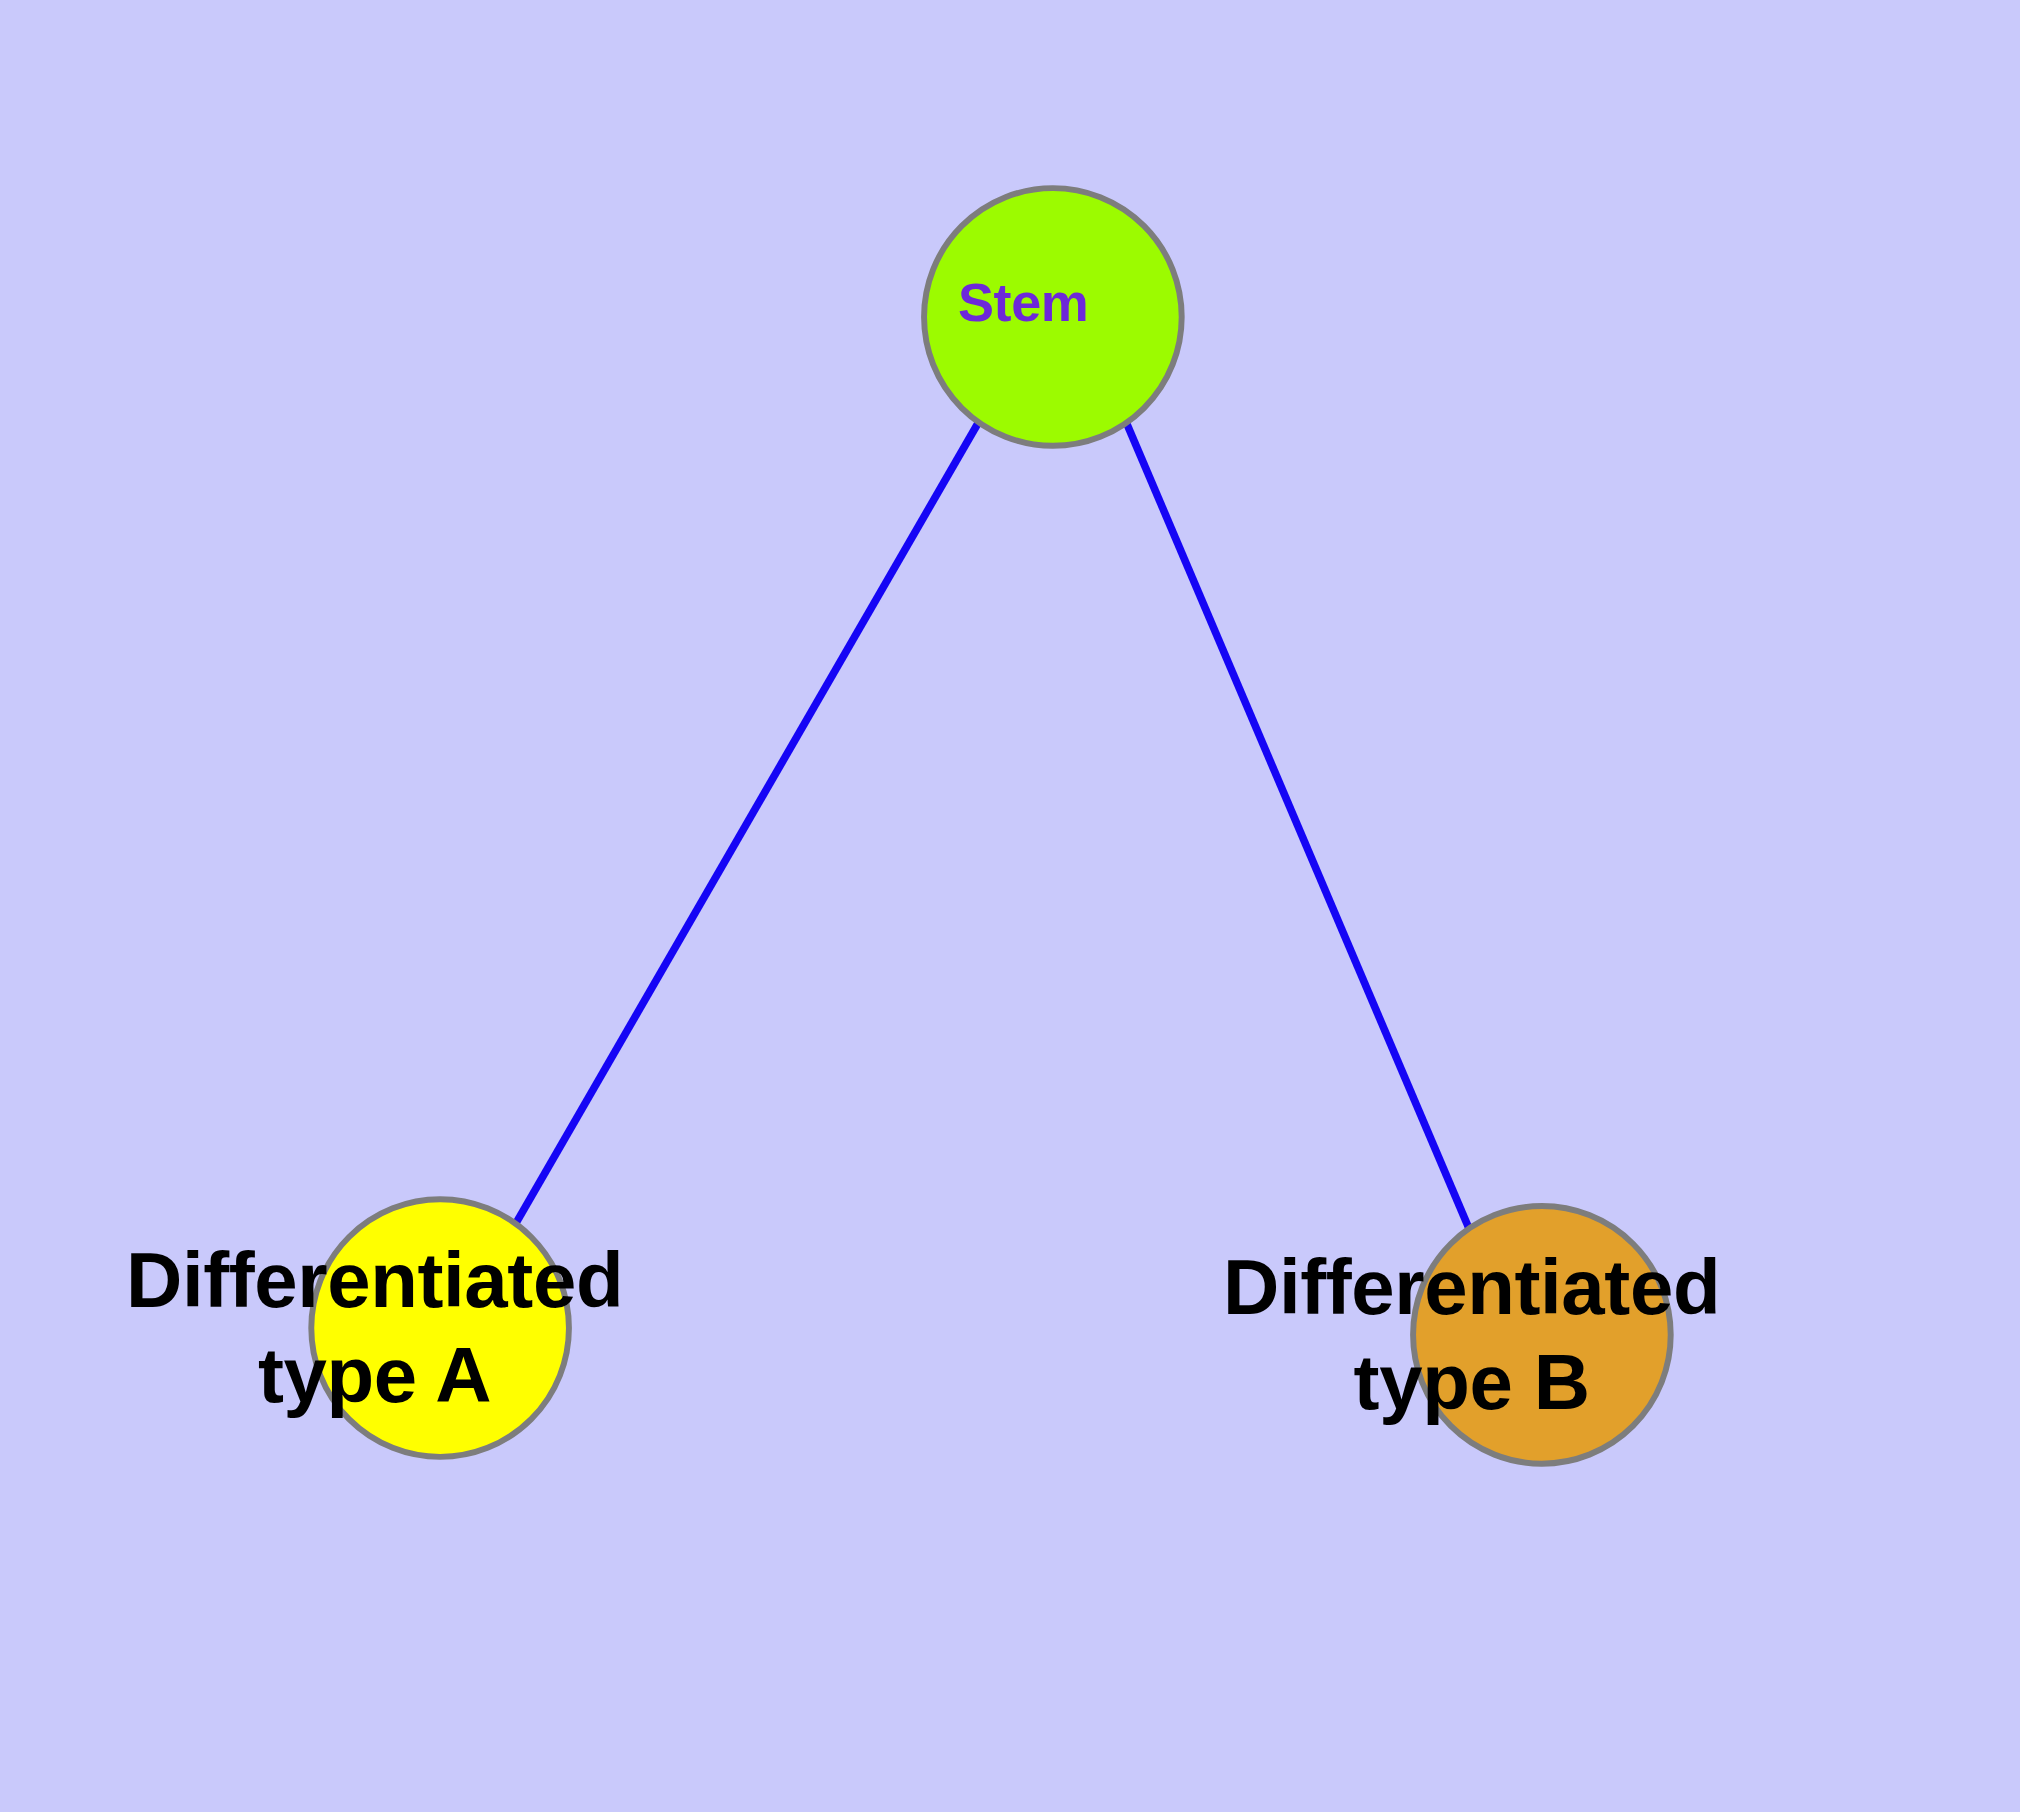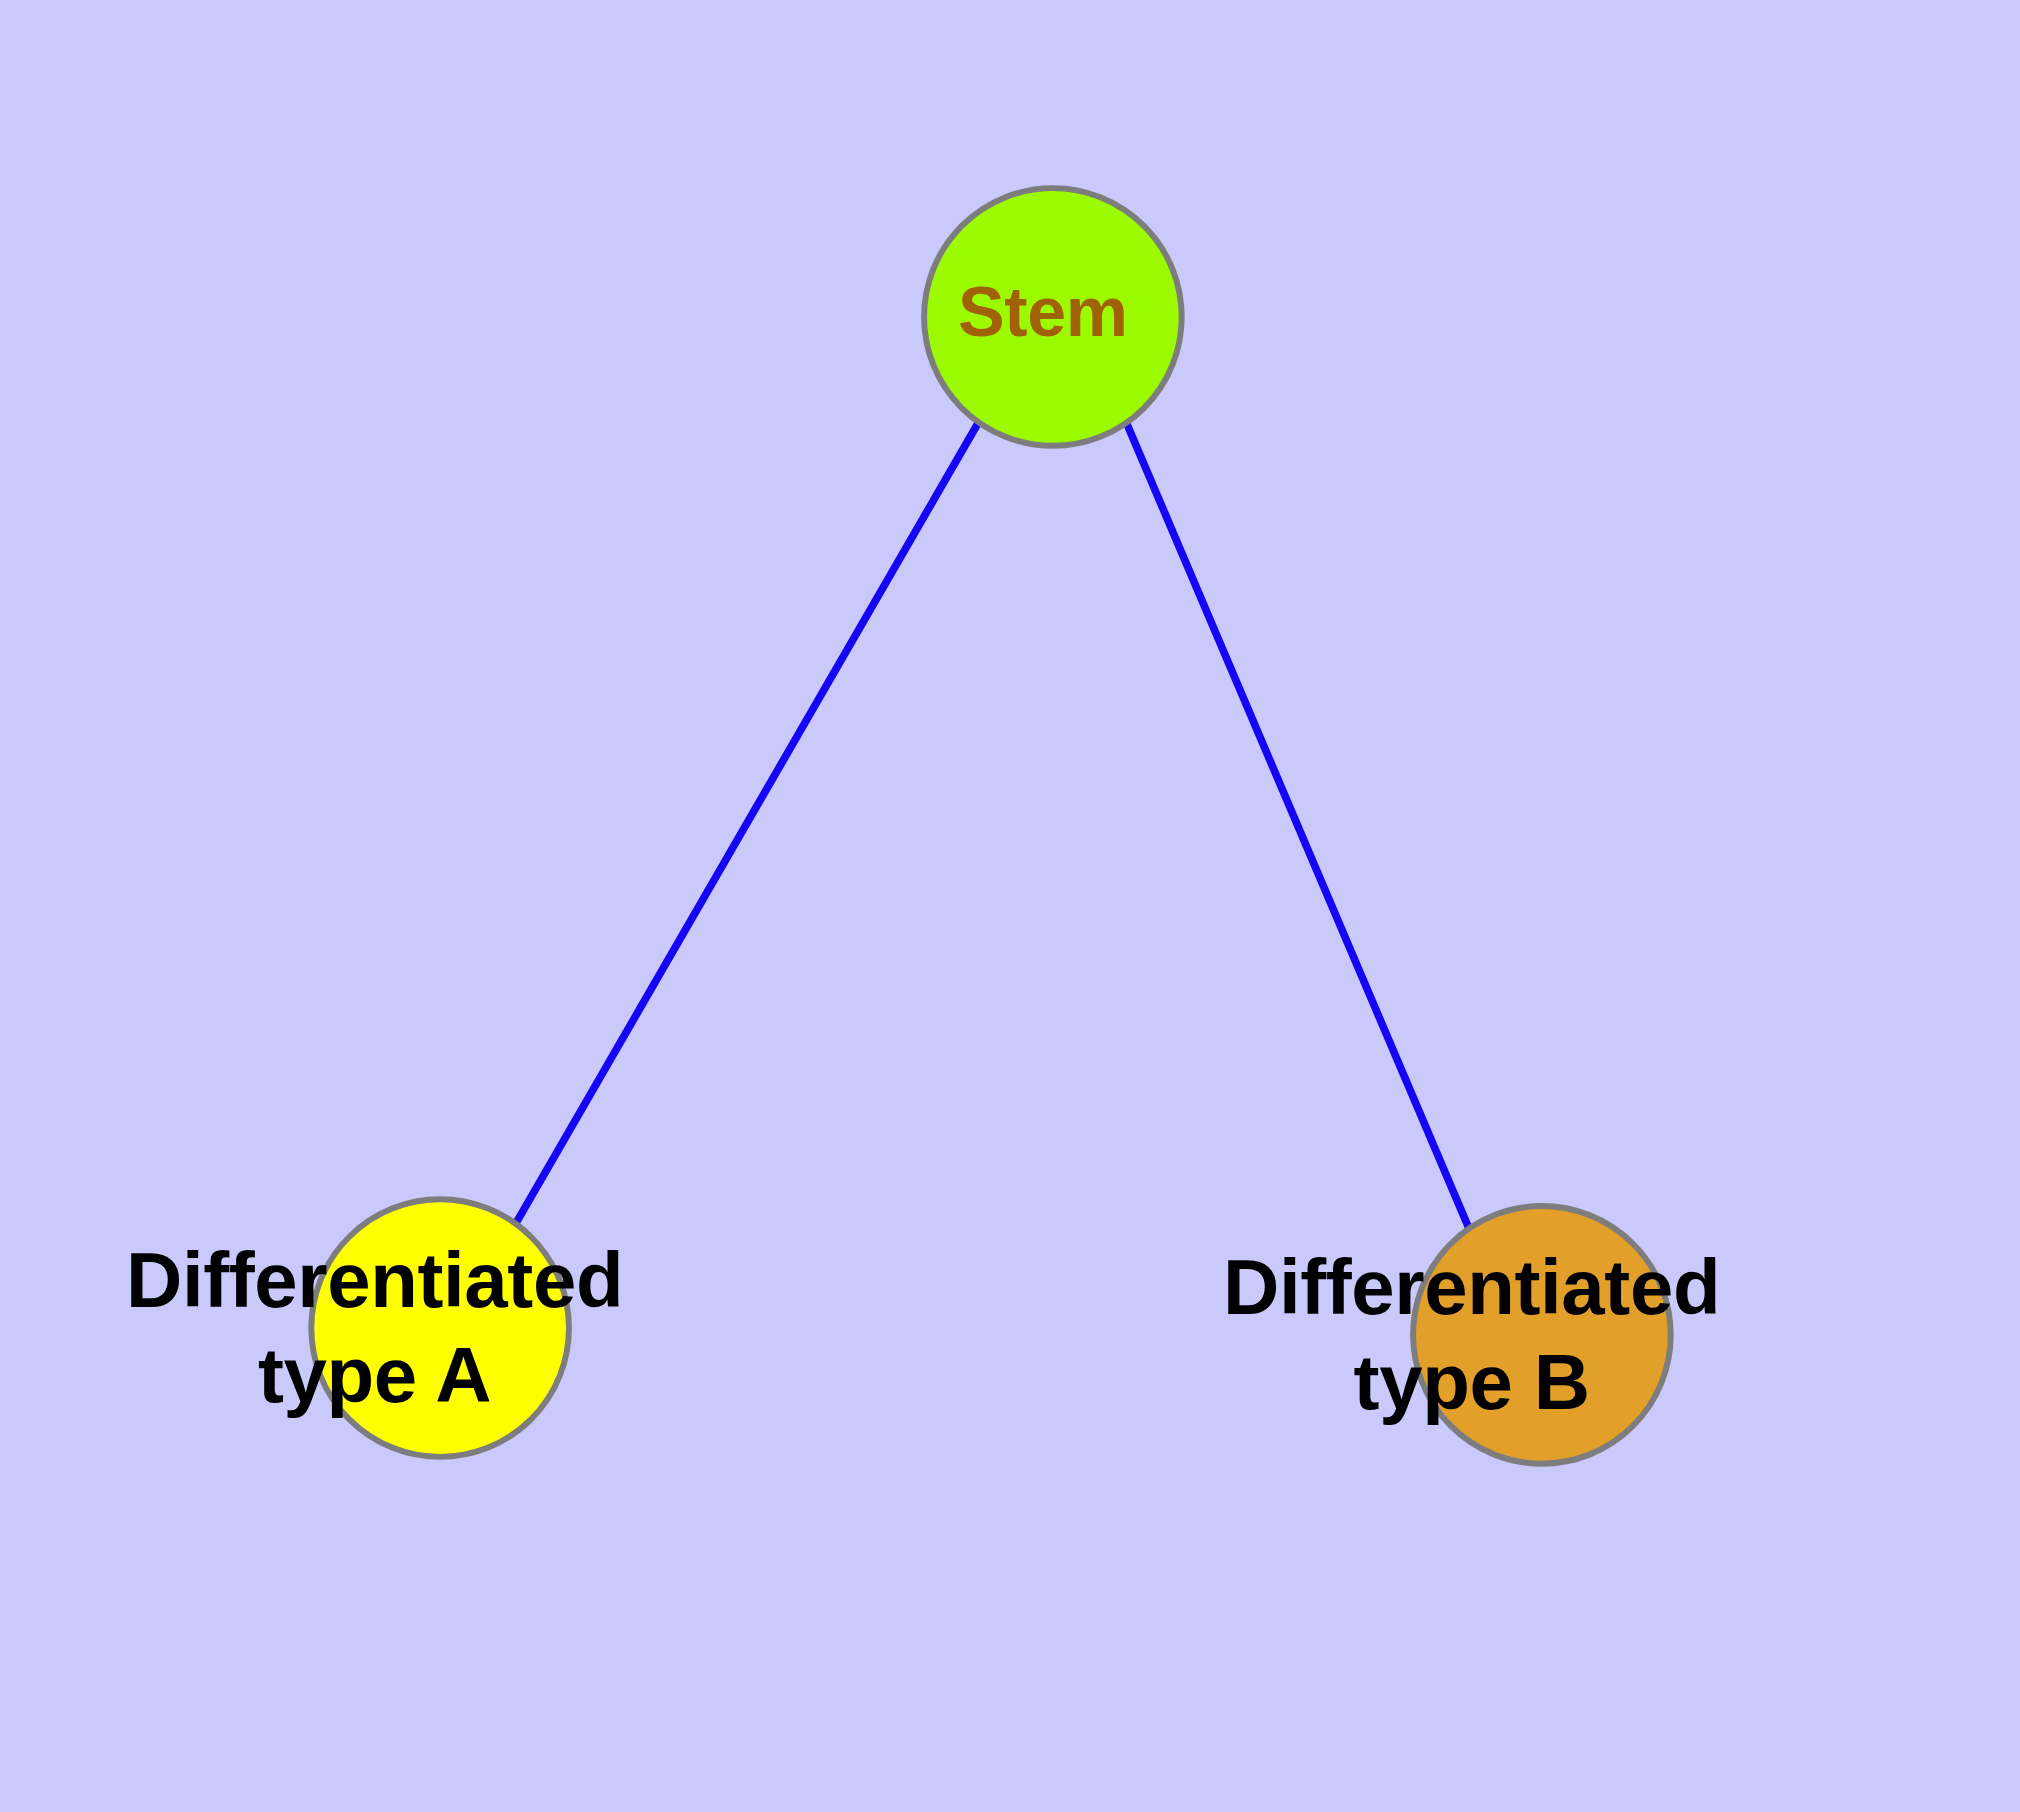--- a/index.html
+++ b/index.html
@@ -52,21 +52,21 @@
         <line x1="1328" y1="497" x2="1734" y2="1452" stroke="#1505f5" stroke-width="9" stroke-linecap="butt"></line>
       </g>
     <g id="nodes-group">
         <circle cx="1242" cy="374" r="152" fill="#9cfb00" stroke="#7d7d7d" stroke-width="7"></circle>
         <circle cx="519" cy="1567" r="152" fill="#ffff00" stroke="#7d7d7d" stroke-width="7"></circle>
         <circle cx="1819" cy="1575" r="152" fill="#e2a02b" stroke="#7d7d7d" stroke-width="7"></circle>
       </g>
   </svg>
 
   <div id="labels-group">
-      <div class="node-label" style="font-size: 70px; color: #a16207; left: 958px; top: 270px; width: auto; white-space: pre;">Stem</div>
+      <div class="node-label" style="font-size: 54px; color: #6d28d9; left: 958px; top: 270px; width: auto; white-space: pre;">Stem</div>
       <div class="node-label" style="font-size: 78px; color: rgb(0, 0, 0); left: 126px; top: 1233px; width: auto; white-space: pre;">Differentiated
 type A</div>
       <div class="node-label" style="font-size: 78px; color: rgb(0, 0, 0); left: 1223px; top: 1240px; width: auto; white-space: pre;">Differentiated
 type B</div>
     </div>
 
 </div>
 
 
 </body></html>

